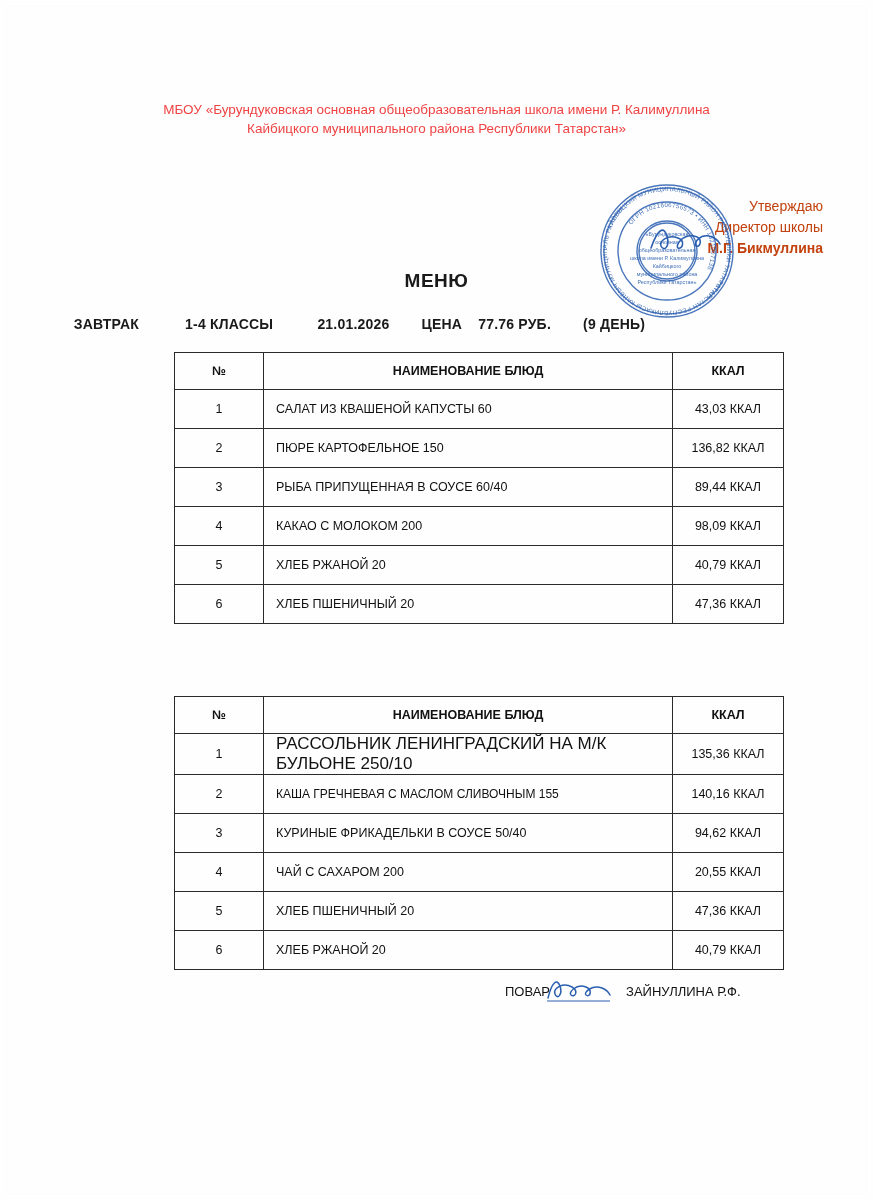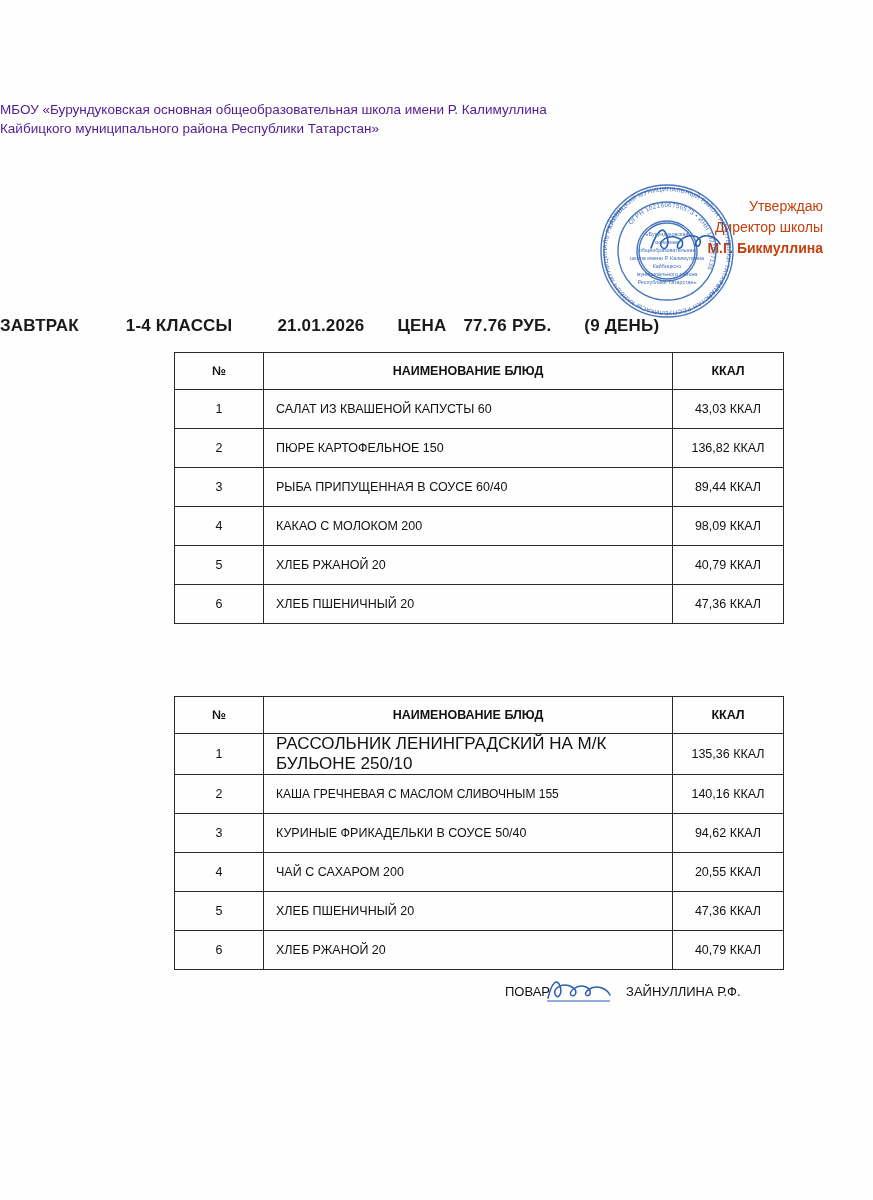--- a/index.html
+++ b/index.html
@@ -25,23 +25,24 @@
     position: absolute;
     left: 6px; top: 6px; right: 6px; bottom: 6px;
     border: 1px solid #fbfbfb;
   }
 
   .header-block {
     position: absolute;
     top: 100px;
     left: 0;
     width: 873px;
+    text-align: center;
     font-size: 13.5px;
     line-height: 19px;
-    color: #4c1d95;
+    color: #ef4444;
   }
 
   .approve-block {
     position: absolute;
     top: 196px;
     right: 50px;
     width: 230px;
     text-align: right;
     font-size: 14px;
     line-height: 21px;
@@ -76,21 +77,22 @@
     text-align: center;
     font-size: 19px;
     font-weight: bold;
     letter-spacing: 0.5px;
   }
 
   .meal-line {
     position: absolute;
     left: 0;
     width: 719px;
-    font-size: 17px;
+    text-align: center;
+    font-size: 14px;
     font-weight: bold;
     letter-spacing: 0.2px;
   }
   .meal-line span { display: inline-block; }
   .meal-line .sp1 { margin-right: 42px; }
   .meal-line .sp2 { margin-right: 40px; }
   .meal-line .sp3 { margin-right: 28px; }
   .meal-line .sp4 { margin-right: 12px; }
 
   #breakfast-line { top: 316px; }
@@ -188,20 +190,21 @@
       </g>
     </svg>
   </div>
 
   <div class="signature-top">
     <svg width="74" height="34" viewBox="0 0 74 34">
       <path d="M3,26 C10,6 16,4 19,14 C22,25 16,30 13,24 C11,19 20,12 30,16 C38,19 34,28 30,26 C27,24 34,12 46,14 C56,16 52,26 48,24 C45,22 52,10 64,15 C69,17 71,20 72,22" fill="none" stroke="#2b5fb0" stroke-width="1.6" stroke-linecap="round"></path>
     </svg>
   </div>
 
+  <div class="menu-title">МЕНЮ</div>
 
   <div class="meal-line" id="breakfast-line">
     <span class="sp1">ЗАВТРАК</span>
     <span class="sp2">1-4 КЛАССЫ</span>
     <span class="sp3">21.01.2026</span>
     <span class="sp4">ЦЕНА</span>
     <span class="sp3">77.76 РУБ.</span>
     <span>(9 ДЕНЬ)</span>
   </div>
 

